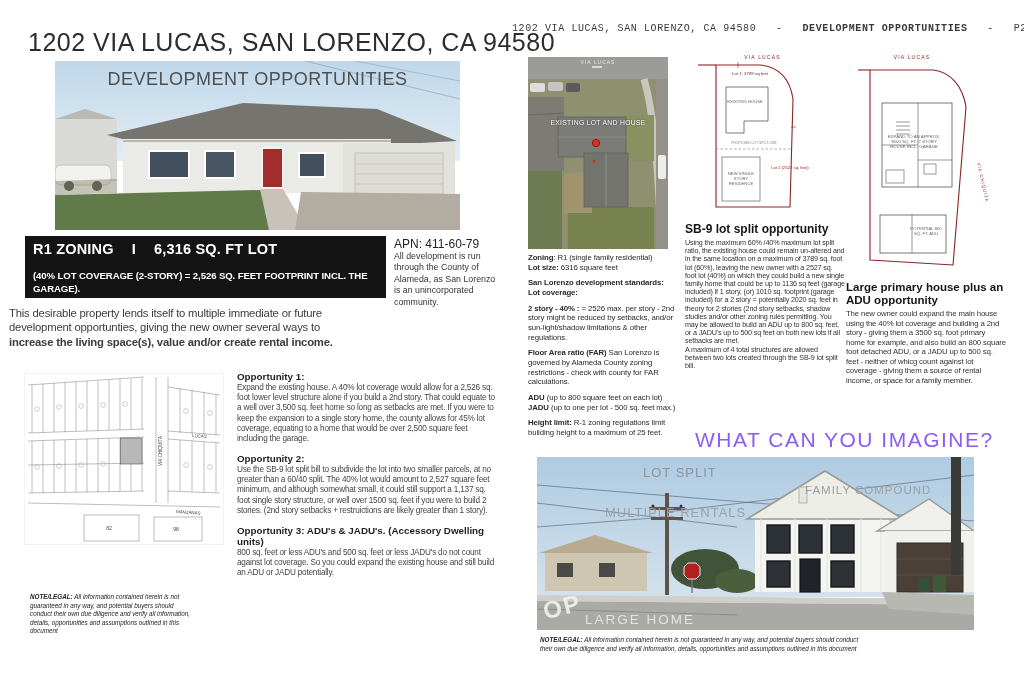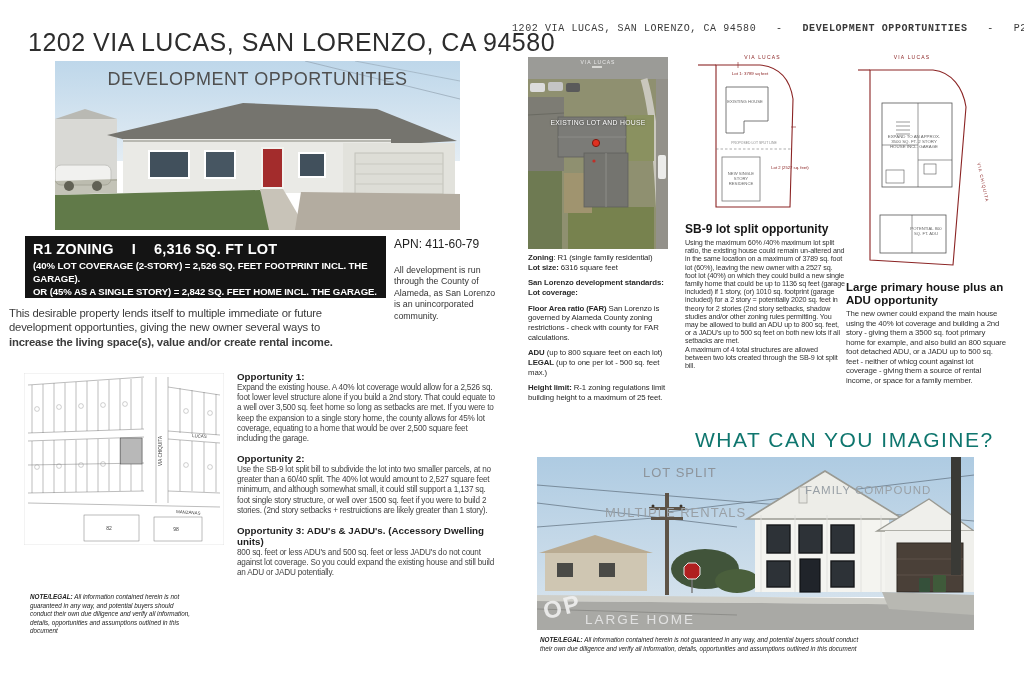--- a/index.html
+++ b/index.html
@@ -7,24 +7,24 @@
   #canvas{position:relative;width:1024px;height:676px;background:#ffffff;overflow:hidden;
           border-right:6px solid #000000;border-bottom:1px solid #e2e2e2;}
   .abs{position:absolute;}
 
   
   #p1-title{left:28px;top:28px;font-size:25px;letter-spacing:.5px;color:#2d2d2d;white-space:nowrap;}
   #p1-photo{left:55px;top:61px;width:405px;height:169px;}
   #p1-photo svg{display:block;}
   #p1-photo-overlay{left:0;top:8px;width:100%;text-align:center;font-size:18px;letter-spacing:.5px;color:#4f4f4f;}
   #p1-box{left:25px;top:236px;width:361px;height:62px;background:#141414;color:#fff;padding:5px 8px;box-sizing:border-box;}
-  .box-l1{display:flex;gap:18px;font-size:14.5px;font-weight:bold;margin-bottom:3px;letter-spacing:.2px;}
+  .box-l1{display:flex;gap:18px;font-size:14.5px;font-weight:bold;margin-bottom:13px;letter-spacing:.2px;}
   .box-sm{font-size:9.6px;font-weight:bold;line-height:1.35;letter-spacing:-.1px;}
   #p1-apn{left:394px;top:237px;width:104px;}
-  #p1-apn .apn-title{font-size:12px;color:#1f1f1f;margin:0 0 14px;}
+  #p1-apn .apn-title{font-size:12px;color:#1f1f1f;margin:0 0 0;}
   #p1-apn .apn-body{font-size:8.8px;line-height:1.3;color:#333;margin:0;}
   #p1-intro{left:9px;top:306px;width:358px;font-size:11.3px;line-height:1.28;letter-spacing:-.2px;color:#3c3c3c;}
   #p1-plat{left:24px;top:373px;width:200px;height:172px;}
   #p1-opps{left:237px;top:371px;width:258px;}
   #p1-opps h4{margin:0 0 1px;font-size:9.8px;color:#1f1f1f;}
   #p1-opps p{margin:0 0 9px;font-size:8.2px;line-height:1.24;letter-spacing:-.2px;color:#454545;}
   .legal{font-size:6.3px;font-style:italic;color:#222;line-height:1.35;}
   #p1-legal{left:30px;top:593px;width:162px;}
 
   
@@ -37,21 +37,21 @@
   #p2-standards p{margin:0 0 6px;font-size:7.8px;line-height:1.24;letter-spacing:-.1px;color:#2a2a2a;}
   #p2-standards p.tight{margin-bottom:0;}
   .diagram-label{position:absolute;color:#666;text-align:center;}
   .dred{color:#8b2424;}
   #p2-d1{left:690px;top:57px;width:145px;height:158px;}
   #p2-d2{left:852px;top:50px;width:160px;height:225px;}
   #p2-sb9-title{left:685px;top:222px;font-size:12px;color:#161616;}
   #p2-sb9-body{left:685px;top:239px;width:160px;font-size:7.2px;line-height:1.14;letter-spacing:-.15px;color:#333;white-space:pre-line;}
   #p2-lp-title{left:846px;top:281px;width:162px;font-size:11.5px;line-height:1.12;color:#161616;font-weight:bold;}
   #p2-lp-body{left:846px;top:309px;width:160px;font-size:7.8px;line-height:1.22;letter-spacing:-.15px;color:#333;}
-  #p2-imagine{left:695px;top:428px;width:285px;text-align:center;font-size:21px;letter-spacing:1.5px;color:#0f766e;white-space:nowrap;}
+  #p2-imagine{left:695px;top:428px;width:285px;text-align:center;font-size:21px;letter-spacing:1.5px;color:#8b5cf6;white-space:nowrap;}
   #p2-photo{left:537px;top:457px;width:437px;height:173px;}
   .photo2-label{position:absolute;color:#8d949b;letter-spacing:1px;}
   #lbl-lotsplit{left:62px;top:8px;font-size:13px;margin-left:44px;}
   #lbl-family{left:268px;top:27px;font-size:11.5px;color:#99a0a6;}
   #lbl-rentals{left:68px;top:48px;font-size:13px;color:#99a0a6;}
   #lbl-largehome{left:48px;top:155px;font-size:13.5px;color:rgba(235,235,235,.85);letter-spacing:2px;}
   #lbl-op{left:6px;top:136px;font-size:24px;color:rgba(240,240,240,.9);transform:rotate(-14deg);font-weight:bold;letter-spacing:2px;}
   #p2-legal{left:540px;top:636px;width:332px;}
 </style>
 </head>
@@ -234,23 +234,24 @@
     </svg>
     <div class="abs" id="p2-aerial-street">VIA LUCAS</div>
     <div class="abs" id="p2-aerial-label">EXISTING LOT AND HOUSE</div>
   </div>
 
   <div class="abs" id="p2-standards">
     <p class="tight"><b>Zoning</b><span>: R1 (single family residential)</span></p>
     <p><b>Lot size:</b><span> 6316 square feet</span></p>
     <p class="tight"><b>San Lorenzo development standards:</b></p>
     <p><b>Lot coverage:</b></p>
+    <p><b>2 story - 40% :</b><span> = 2526 max. per story - 2nd story might be reduced by setbacks, and/or sun-light/shadow limitations &amp; other regulations.</span></p>
     <p><b>Floor Area ratio (FAR)</b><span> San Lorenzo is governed by Alameda County zoning restrictions - check with county for FAR calculations.</span></p>
     <p class="tight"><b>ADU</b><span> (up to 800 square feet on each lot)</span></p>
-    <p><b>LEGAL</b><span> (up to one per lot - 500 sq. feet max.)</span></p>
+    <p><b>JADU</b><span> (up to one per lot - 500 sq. feet max.)</span></p>
     <p><b>Height limit:</b><span> R-1 zoning regulations limit building height to a maximum of 25 feet.</span></p>
   </div>
 
   <div class="abs" id="p2-d1">
     <svg width="145" height="158" viewBox="0 0 145 158">
       <g stroke="#8b2424" stroke-width="1.1" fill="none">
         <line x1="8" y1="8" x2="26" y2="8"></line>
         <path d="M26,8 L70,8 C 90,10 100,22 103,42 L100,150 L26,150 Z"></path>
       </g>
       <g stroke="#8b2424" stroke-width=".6">

